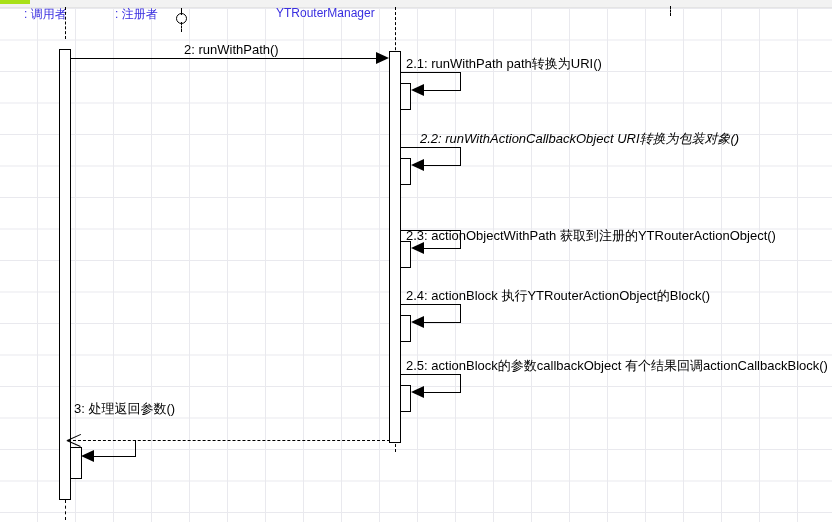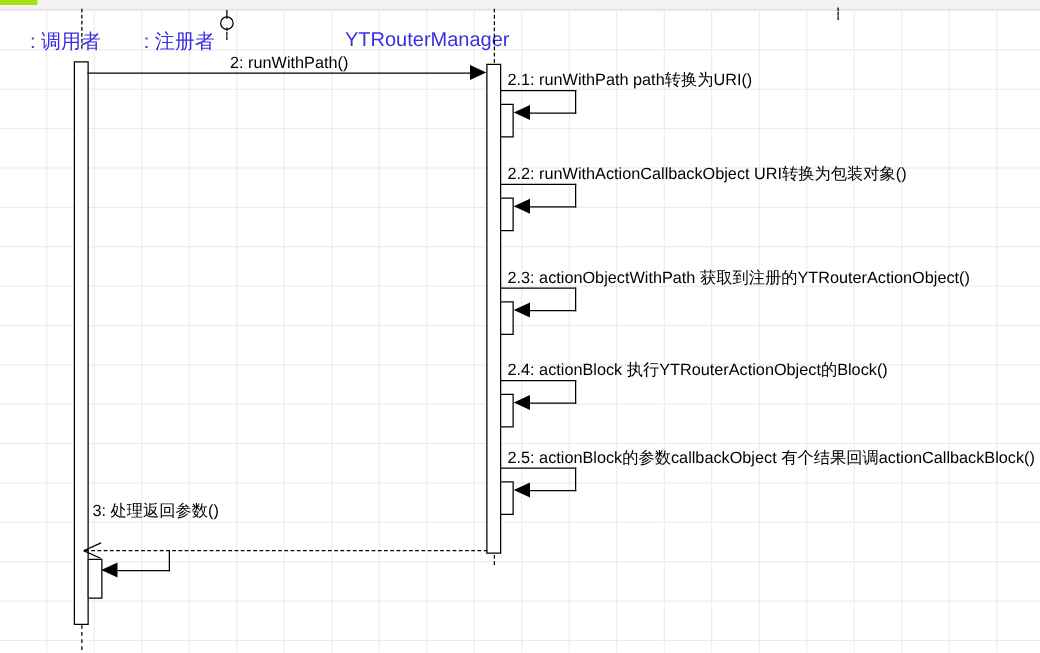--- a/index.html
+++ b/index.html
@@ -25,24 +25,23 @@
     background:#f2f2f2;border-bottom:1px solid #e4e4e4;
   }
   .greenbar{
     position:absolute;left:0;top:0;width:30px;height:4px;
     background:#a8e018;
   }
   
   .plabel{
     position:absolute;
     color:#3a2fe0;
-    font-size:16px;
+    font-size:12px;
     white-space:nowrap;
     line-height:14px;
-    margin-top:20px;
   }
   
   .lifeline{
     position:absolute;width:0;
     border-left:1.6px dashed #000;
   }
   
   .ball{
     position:absolute;width:9px;height:9px;
     border:1.5px solid #000;border-radius:50%;
@@ -139,27 +138,27 @@
   <div class="mtext" style="left:184px;top:42px;text-align:right;">2: runWithPath()</div>
   <div class="msgline" style="left:70px;top:58px;width:314px;"></div>
   <div class="arrow-right" style="left:376px;top:52px;"></div>
 
   <div class="mtext" style="left:406px;top:56px;">2.1: runWithPath path转换为URI()</div>
   <div class="msgline" style="left:400px;top:72px;width:61px;"></div>
   <div class="vline" style="left:460px;top:72px;height:19px;"></div>
   <div class="msgline" style="left:424px;top:90px;width:37px;"></div>
   <div class="arrow-left" style="left:411px;top:84px;"></div>
 
-  <div class="mtext" style="left:406px;top:131px;">2.2: runWithActionCallbackObject URI转换为包装对象()</div>
+  <div class="mtext" style="left:420px;top:131px;font-style:italic;">2.2: runWithActionCallbackObject URI转换为包装对象()</div>
   <div class="msgline" style="left:400px;top:147px;width:61px;"></div>
   <div class="vline" style="left:460px;top:147px;height:19px;"></div>
   <div class="msgline" style="left:424px;top:165px;width:37px;"></div>
   <div class="arrow-left" style="left:411px;top:159px;"></div>
 
-  <div class="mtext" style="left:406px;top:214px;">2.3: actionObjectWithPath 获取到注册的YTRouterActionObject()</div>
+  <div class="mtext" style="left:406px;top:228px;">2.3: actionObjectWithPath 获取到注册的YTRouterActionObject()</div>
   <div class="msgline" style="left:400px;top:230px;width:61px;"></div>
   <div class="vline" style="left:460px;top:230px;height:19px;"></div>
   <div class="msgline" style="left:424px;top:248px;width:37px;"></div>
   <div class="arrow-left" style="left:411px;top:242px;"></div>
 
   <div class="mtext" style="left:406px;top:288px;">2.4: actionBlock 执行YTRouterActionObject的Block()</div>
   <div class="msgline" style="left:400px;top:304px;width:61px;"></div>
   <div class="vline" style="left:460px;top:304px;height:19px;"></div>
   <div class="msgline" style="left:424px;top:322px;width:37px;"></div>
   <div class="arrow-left" style="left:411px;top:316px;"></div>

